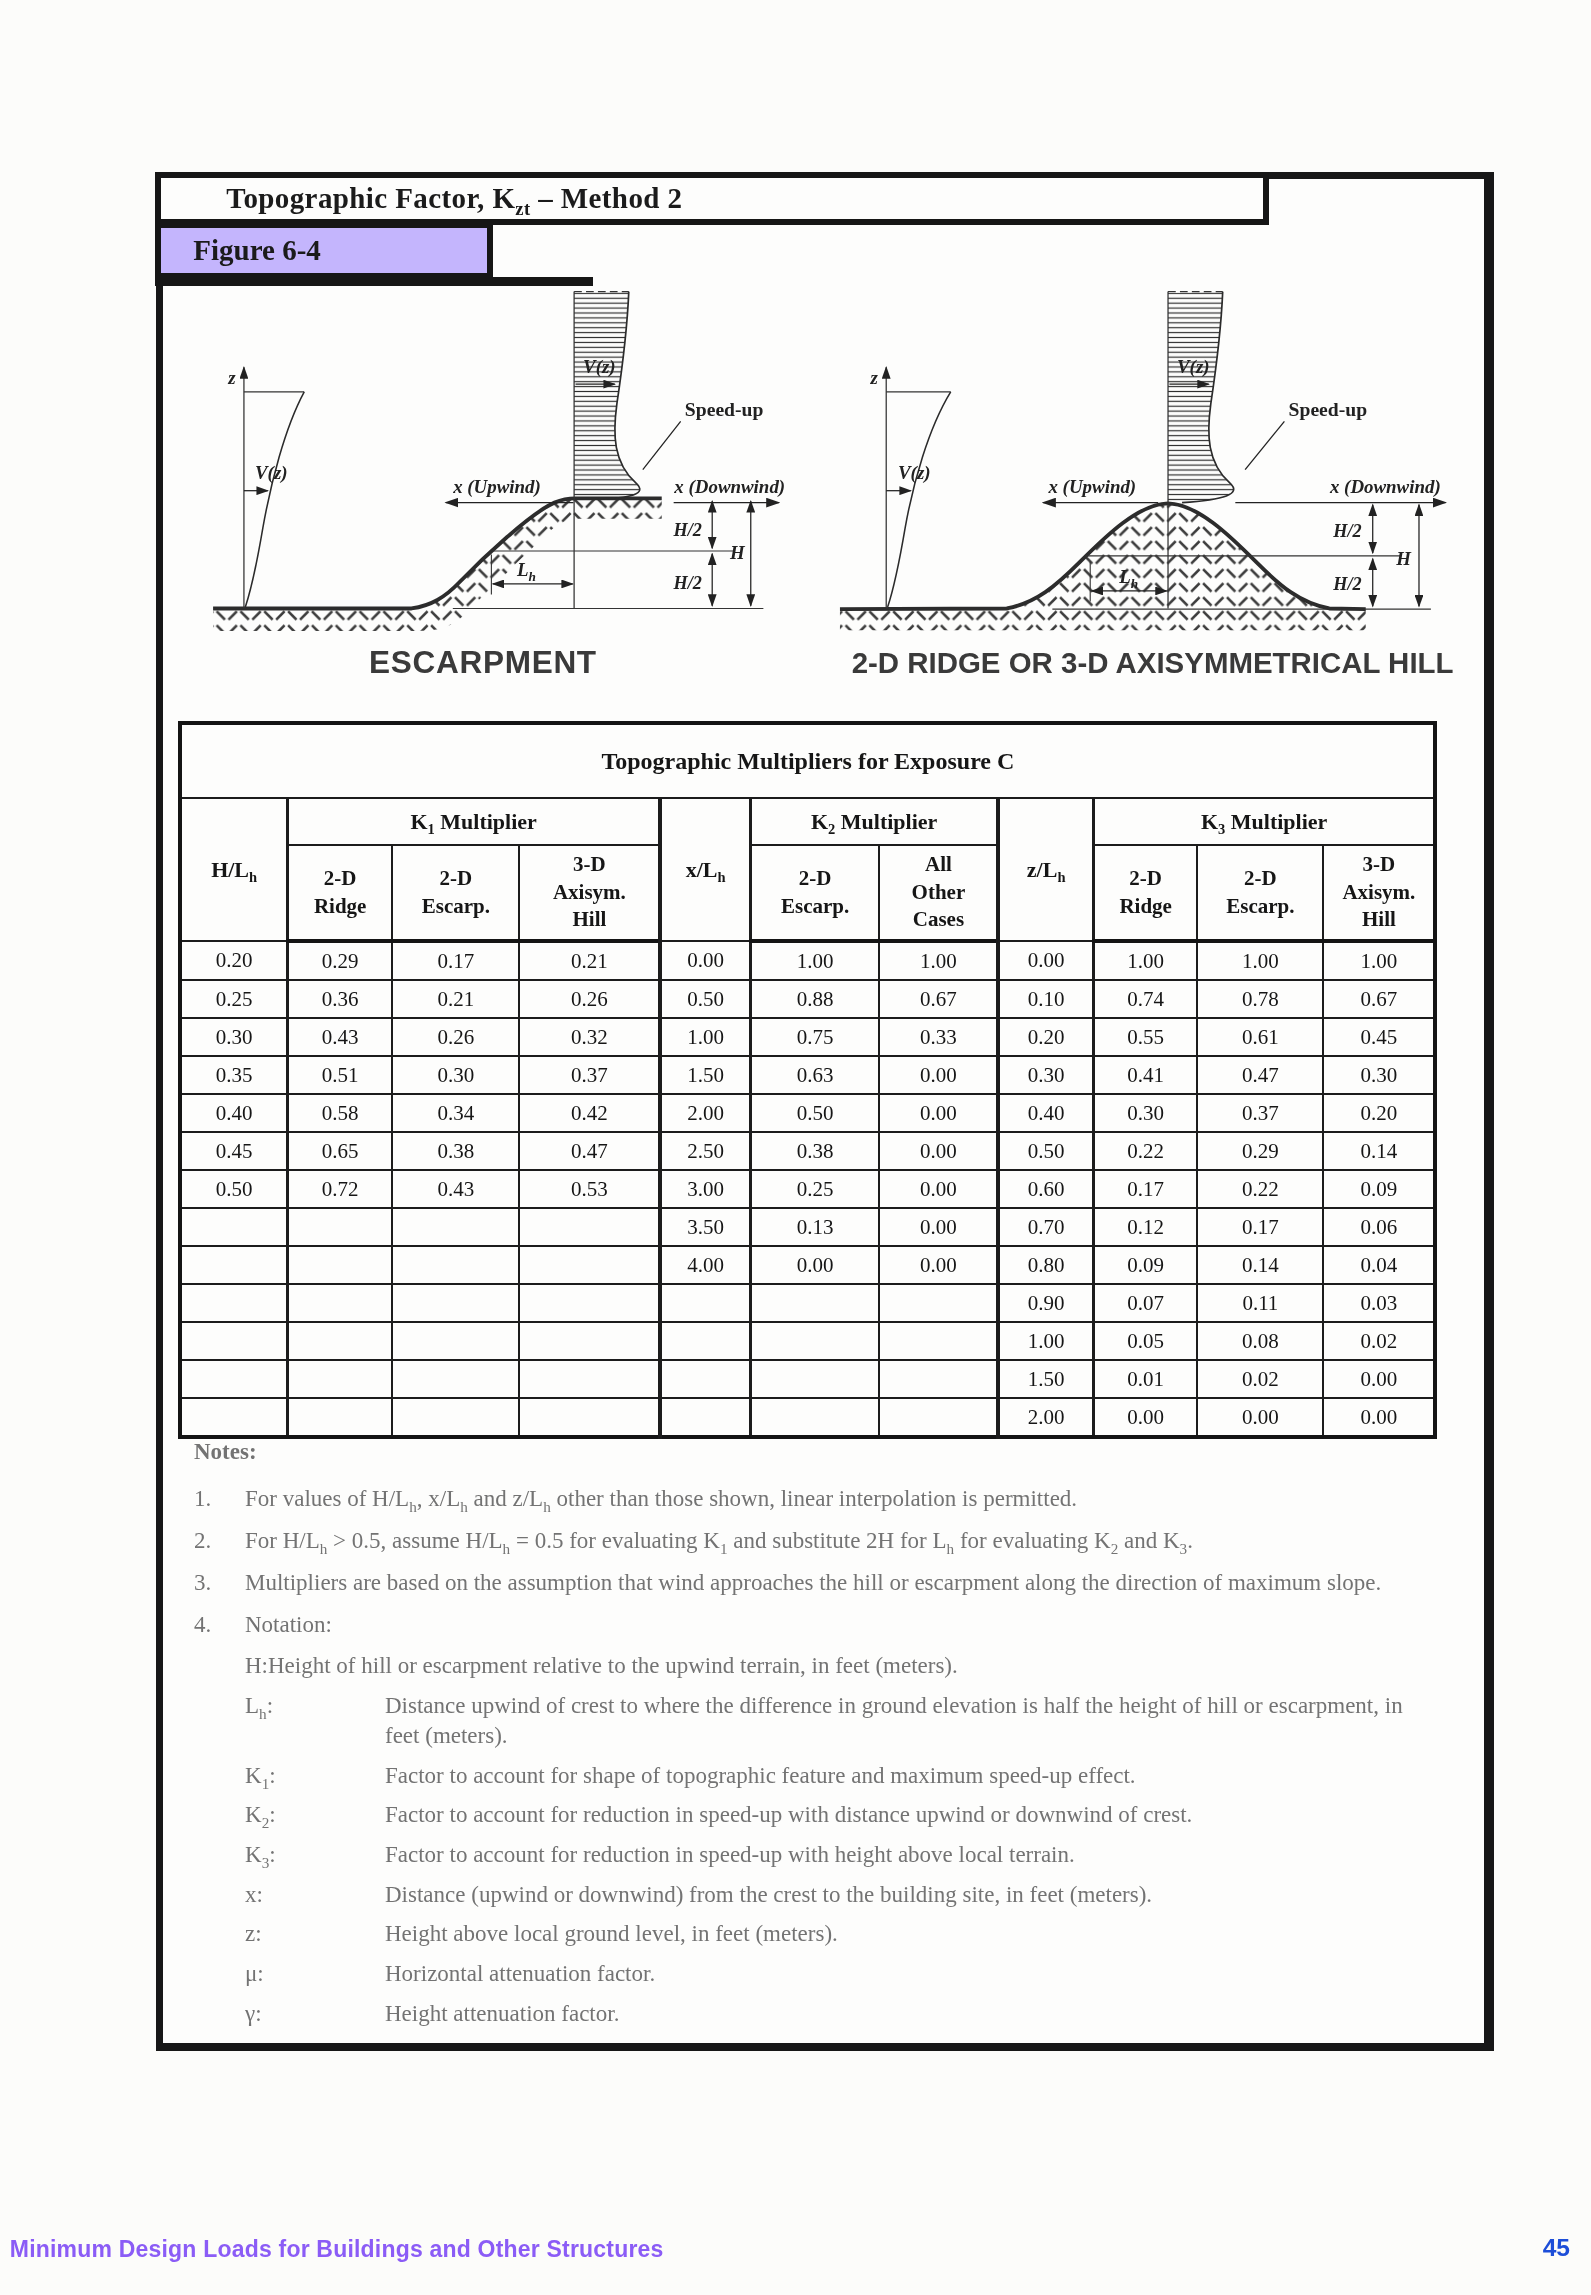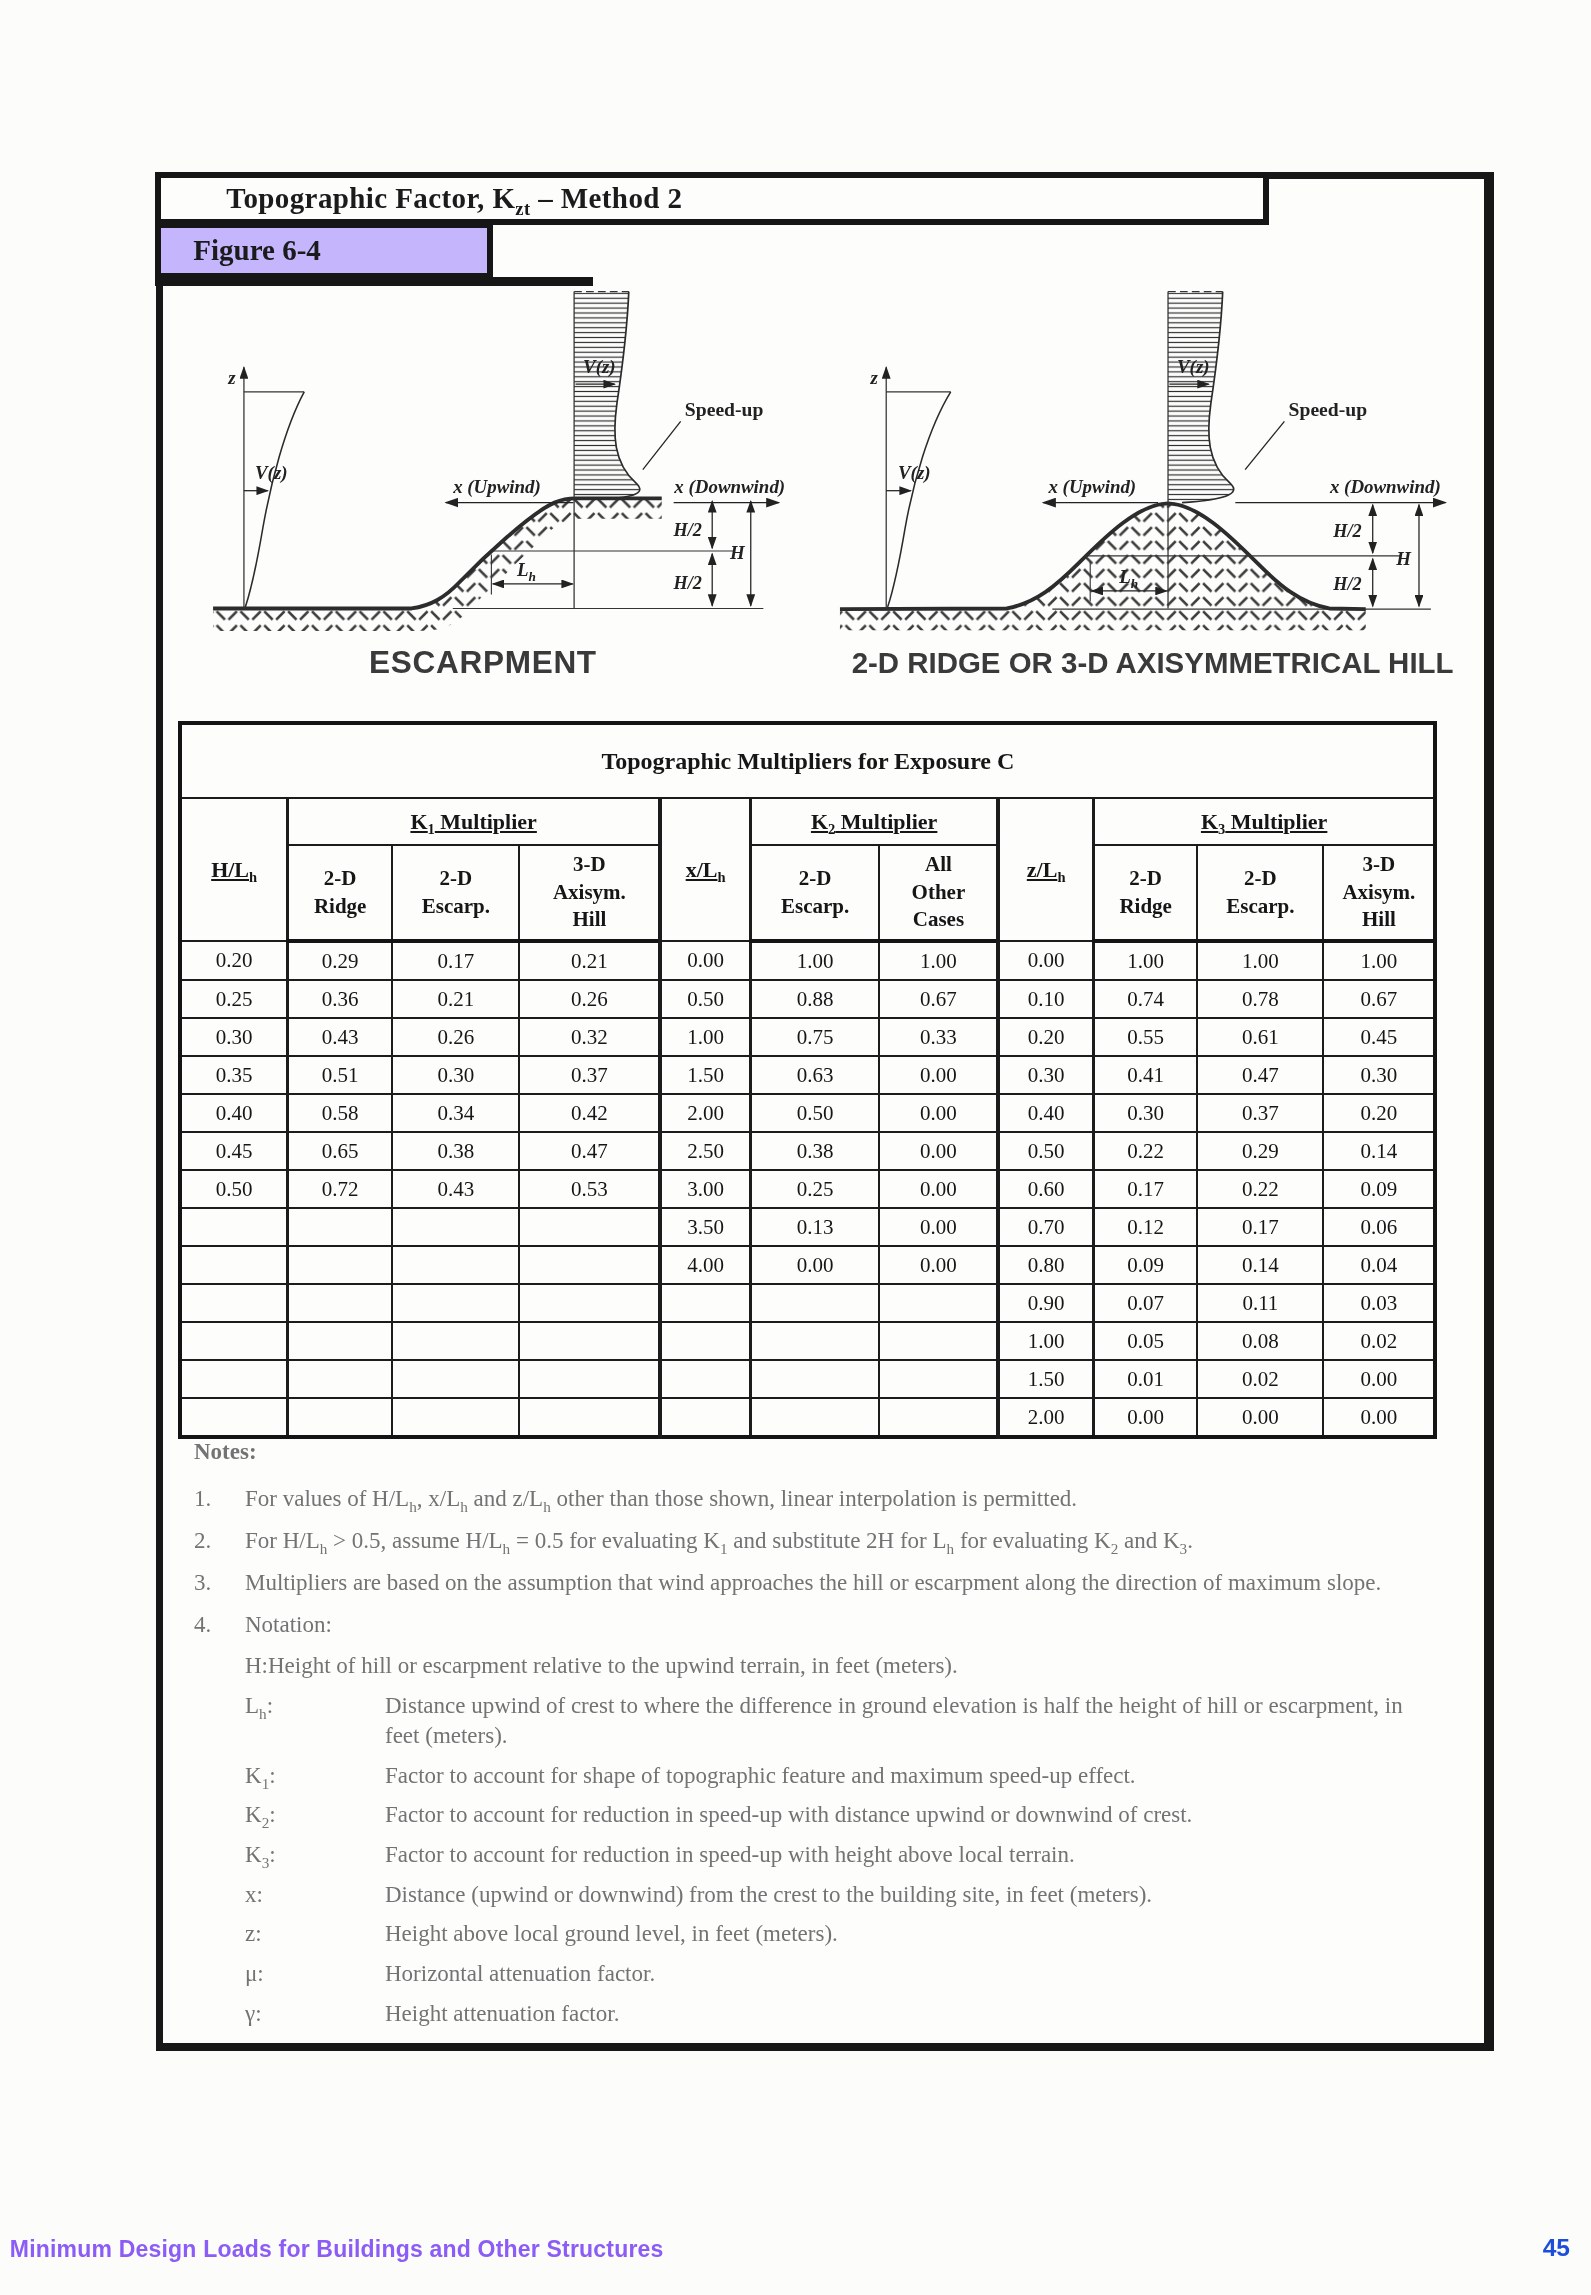--- a/index.html
+++ b/index.html
@@ -36,21 +36,21 @@
   .topo-table{
     position:absolute;left:15.4px;top:542px;
     border-collapse:collapse;table-layout:fixed;background:#fdfdfc;
   }
   .topo-table td,.topo-table th{
     border:2.1px solid #1c1c1c;text-align:center;vertical-align:middle;
     font-family:"Liberation Serif",serif;color:#161616;padding:0;
   }
   .topo-table{border:4.9px solid #141414;}
   .tt-title{font:bold 24px "Liberation Serif",serif;height:72px;border-bottom:4.2px solid #141414;}
-  .tt-group th{font:bold 22px "Liberation Serif",serif;height:45px;text-decoration:underline;}
+  .tt-group th{font:bold 22px "Liberation Serif",serif;height:45px;}
   .tt-cols th{font:bold 21px "Liberation Serif",serif;height:93px;line-height:1.32;border-bottom:4.2px solid #141414;}
   .tt-cols th .ln{display:block;}
   .topo-table tbody td{font-size:21px;height:36px;}
   .sep-l{border-left-width:4.9px !important;}
   .sep-m{border-left-width:3.5px !important;}
   .rowspan-head{font:bold 21px "Liberation Serif",serif;}
 
   
   .notes{position:absolute;left:31px;top:1258px;width:1246px;font-size:23px;line-height:1.3;color:#737373;}
   .notes-heading{font-weight:bold;margin-bottom:17px;}

